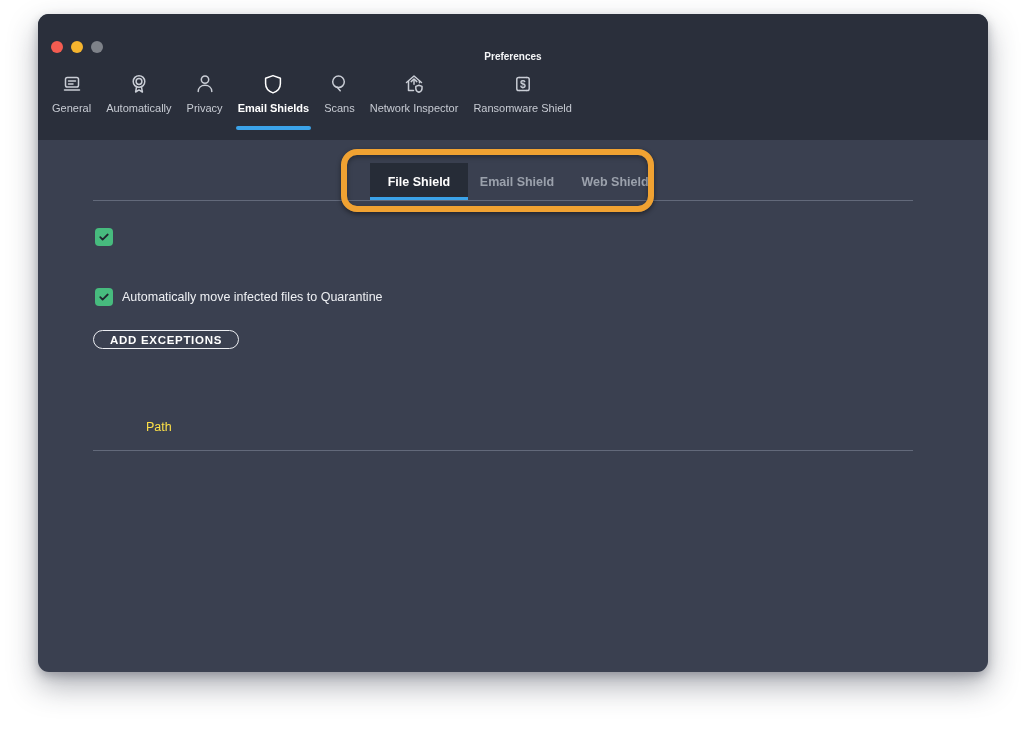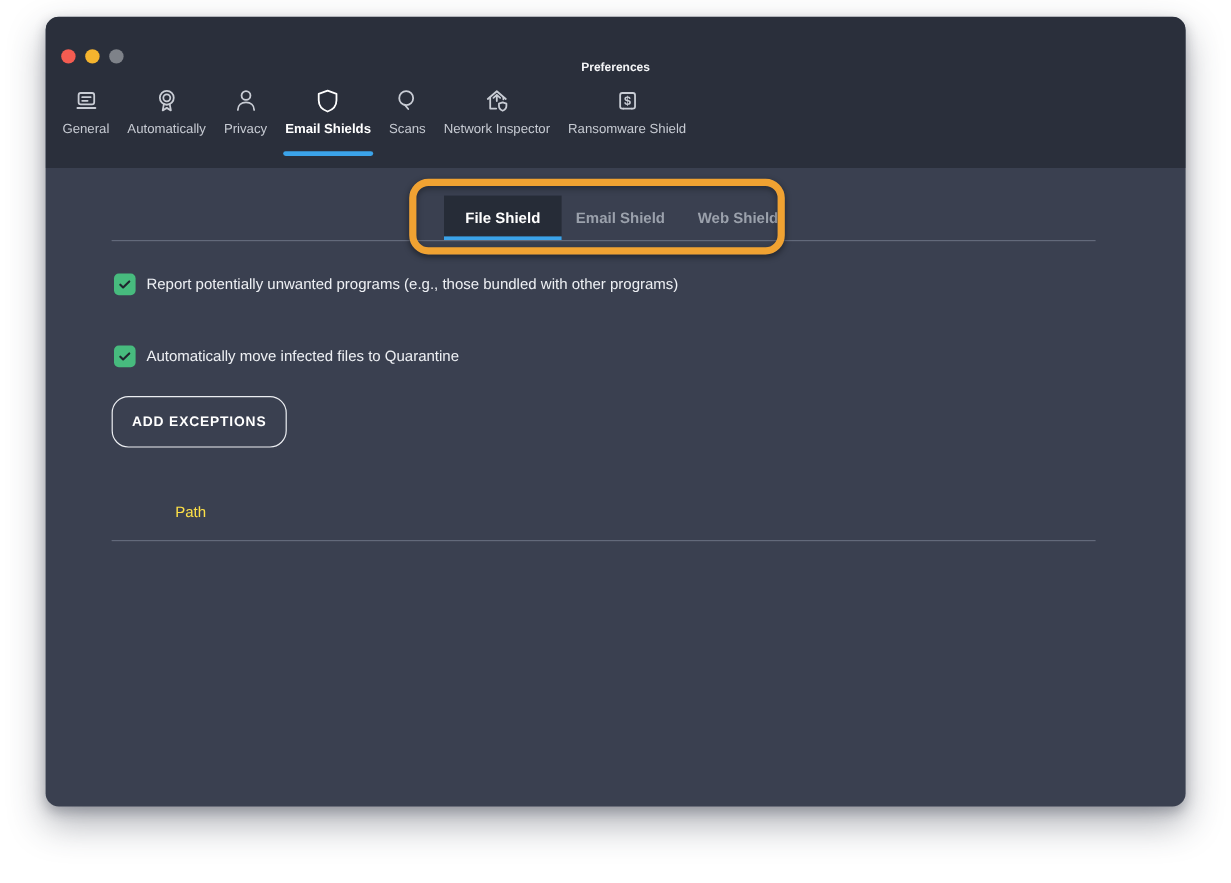--- a/index.html
+++ b/index.html
@@ -71,21 +71,21 @@
   .check-row { position:absolute; left:57px; display:flex; align-items:center; gap:9px; }
   .check-row.r1 { top:214px; }
   .check-row.r2 { top:248px;margin-top:26px; }
   .checkbox {
     width:18px; height:18px; border-radius:4px; background:#47bb7e;
     display:flex; align-items:center; justify-content:center; flex:0 0 auto;
   }
   .check-label { font-size:12.5px; color:#eef0f4; }
 
   .add-btn {
-    position:absolute; left:55px; top:316px; height:43px; box-sizing:border-box;
+    position:absolute; left:55px; top:316px; height:19px; box-sizing:border-box;
     padding:0 16px; border:1.5px solid #eceef2; border-radius:14px;
     background:transparent; color:#ffffff; font-weight:bold; font-size:11.5px;
     letter-spacing:0.7px; display:flex; align-items:center;
     font-family:"Liberation Sans", sans-serif; cursor:default;
   }
   .desc { position:absolute; left:56px; top:373px; font-size:12px; color:#b4b9c2; }
   .path-header { position:absolute; left:108px; top:406px; font-size:12.5px; color:#fde047; }
 </style>
 </head>
 <body>
@@ -198,21 +198,20 @@
     </div>
   </div>
   <div class="annotation"></div>
 
   <div class="check-row r1">
     <span class="checkbox">
       <svg width="14" height="14" viewBox="0 0 18 18">
         <path d="M4.2 9.3 l3 3 L13.8 5.8" stroke="#20262f" stroke-width="2.3" fill="none" stroke-linecap="round" stroke-linejoin="round"></path>
       </svg>
     </span>
-    <span class="check-label">Report potentially unwanted programs (e.g., those bundled with other programs)</span>
   </div>
 
   <div class="check-row r2">
     <span class="checkbox">
       <svg width="14" height="14" viewBox="0 0 18 18">
         <path d="M4.2 9.3 l3 3 L13.8 5.8" stroke="#20262f" stroke-width="2.3" fill="none" stroke-linecap="round" stroke-linejoin="round"></path>
       </svg>
     </span>
     <span class="check-label">Automatically move infected files to Quarantine</span>
   </div>

